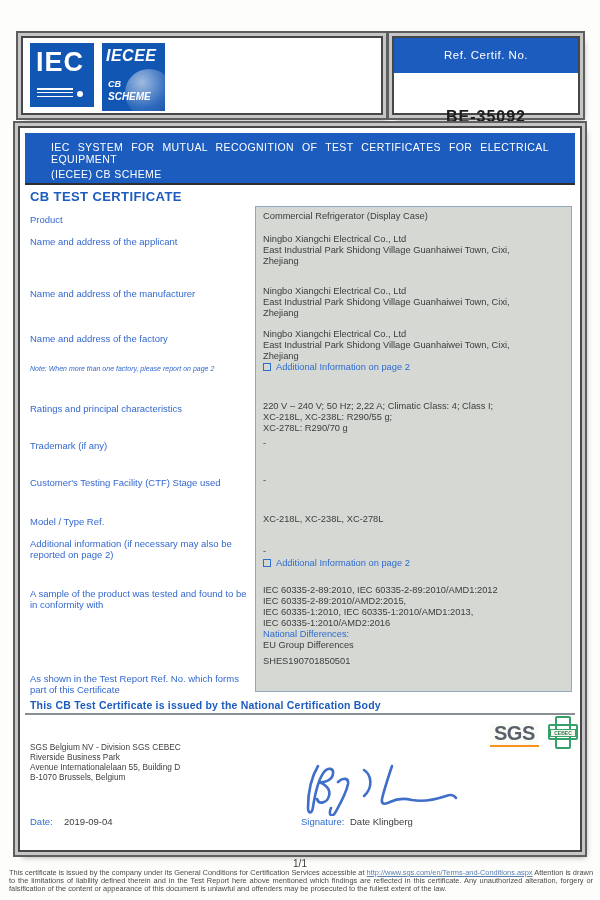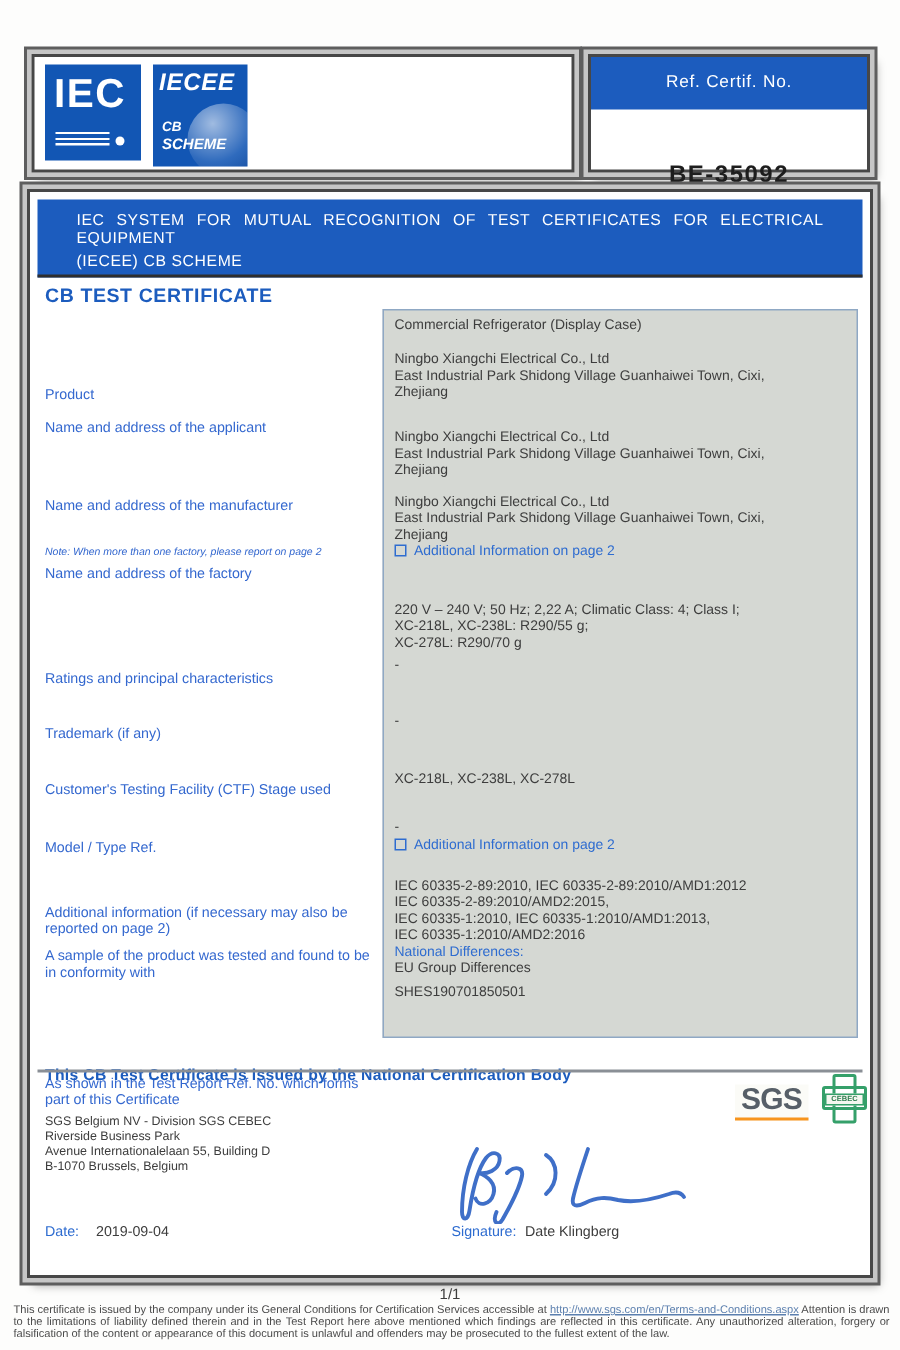--- a/index.html
+++ b/index.html
@@ -36,28 +36,28 @@
   
   #frame { position:absolute; left:18px; top:126px; width:564px; height:726px; }
   #banner { position:absolute; left:5px; top:5px; width:550px; height:52px; background:#1c5cbe; color:#fff;
     padding:8px 26px; font-size:10.5px; border-bottom:2px solid #2e2e2e; }
   #banner .l1 { display:block; text-align:justify; text-align-last:justify; letter-spacing:.4px; }
   #banner .l2 { display:block; letter-spacing:.4px; margin-top:3px; }
   #cb-title { position:absolute; left:10px; top:61px; font-size:13px; font-weight:bold; color:#1c5cbe; letter-spacing:.4px; }
 
   #graybox { position:absolute; left:235px; top:78px; width:317px; height:486px; background:#d5d8d3; border:1px solid #8fa8c4; }
 
-  .lbl { position:absolute; left:10px; width:222px; font-size:9.5px; line-height:11px; color:#3468cf;margin-top:44px; }
+  .lbl { position:absolute; left:10px; width:222px; font-size:9.5px; line-height:11px; color:#3468cf; }
   .val { position:absolute; left:243px; width:303px; font-size:9.3px; line-height:11px; color:#3d3d3d; white-space:pre-line; }
   .note { position:absolute; left:10px; width:230px; font-size:7px; font-style:italic; color:#3468cf; }
   .cbrow { position:absolute; left:243px; width:303px; font-size:9.3px; color:#2e6cd0; }
   .cbrow .box { display:inline-block; width:8px; height:8px; border:1px solid #2e6cd0; background:#d5d8d3; margin-right:5px; vertical-align:-1px; }
   .natdiff-l { position:absolute; left:243px; font-size:9.3px; color:#2e6cd0; }
 
-  #ncb-heading { position:absolute; left:10px; top:571px; font-size:10.5px; font-weight:bold; color:#1c5cbe; letter-spacing:.2px;margin-top:12px; }
+  #ncb-heading { position:absolute; left:10px; top:571px; font-size:10.5px; font-weight:bold; color:#1c5cbe; letter-spacing:.2px; }
   #ncb-hr { position:absolute; left:5px; top:585px; width:550px; height:2px; background:#8a8f96; }
   #ncb-address { position:absolute; left:10px; top:589px; width:260px; font-size:8.3px; line-height:10px; color:#3d3d3d; white-space:pre-line;margin-top:25px; }
   #sgs-logo { position:absolute; left:470px; top:595px; font-size:20px; font-weight:bold; color:#575f68;
     letter-spacing:-.5px; line-height:21px; padding:0 4px 1px 4px; border-bottom:2px solid #f7941d; background:#fbfbf7; }
   #cebec-logo { position:absolute; left:528px; top:588px; width:30px; height:33px; }
   #cebec-logo .v { position:absolute; left:7px; top:0; width:16px; height:33px; border:2px solid #35a06a; border-radius:2px; }
   #cebec-logo .h { position:absolute; left:0; top:8px; width:30px; height:16px; border:2px solid #35a06a; border-radius:2px; }
   #cebec-logo .lbl2 { position:absolute; left:2px; top:13px; width:26px; height:8px; background:#f5f7f0; border:1px solid #35a06a;
     font-size:5px; line-height:6px; text-align:center; color:#2f7d4f; font-weight:bold; }
   #signature-svg { position:absolute; left:268px; top:630px; }
@@ -106,21 +106,21 @@
 
     <div class="lbl" style="top:86px">Product</div>
     <div class="lbl" style="top:108px">Name and address of the applicant</div>
     <div class="lbl" style="top:160px">Name and address of the manufacturer</div>
     <div class="lbl" style="top:205px">Name and address of the factory</div>
     <div class="note" style="top:237px">Note: When more than one factory, please report on page 2</div>
     <div class="lbl" style="top:275px">Ratings and principal characteristics</div>
     <div class="lbl" style="top:312px">Trademark (if any)</div>
     <div class="lbl" style="top:349px">Customer's Testing Facility (CTF) Stage used</div>
     <div class="lbl" style="top:388px">Model / Type Ref.</div>
-    <div class="lbl" style="top:431px">Additional information (if necessary may also be reported on page 2)</div>
+    <div class="lbl" style="top:410px">Additional information (if necessary may also be reported on page 2)</div>
     <div class="lbl" style="top:460px">A sample of the product was tested and found to be in conformity with</div>
     <div class="lbl" style="top:545px">As shown in the Test Report Ref. No. which forms part of this Certificate</div>
 
     <div class="val" style="top:83px">Commercial Refrigerator (Display Case)</div>
     <div class="val" style="top:106px">Ningbo Xiangchi Electrical Co., Ltd
 East Industrial Park Shidong Village Guanhaiwei Town, Cixi,
 Zhejiang</div>
     <div class="val" style="top:158px">Ningbo Xiangchi Electrical Co., Ltd
 East Industrial Park Shidong Village Guanhaiwei Town, Cixi,
 Zhejiang</div>

